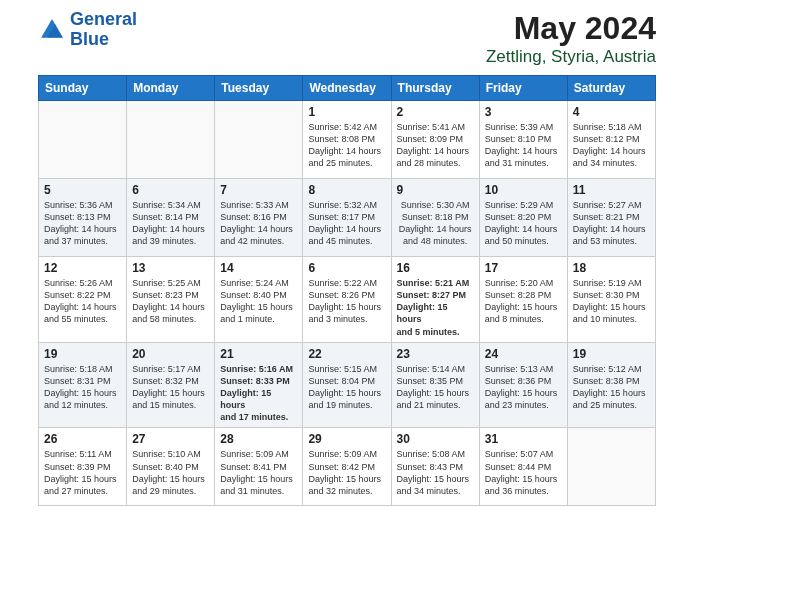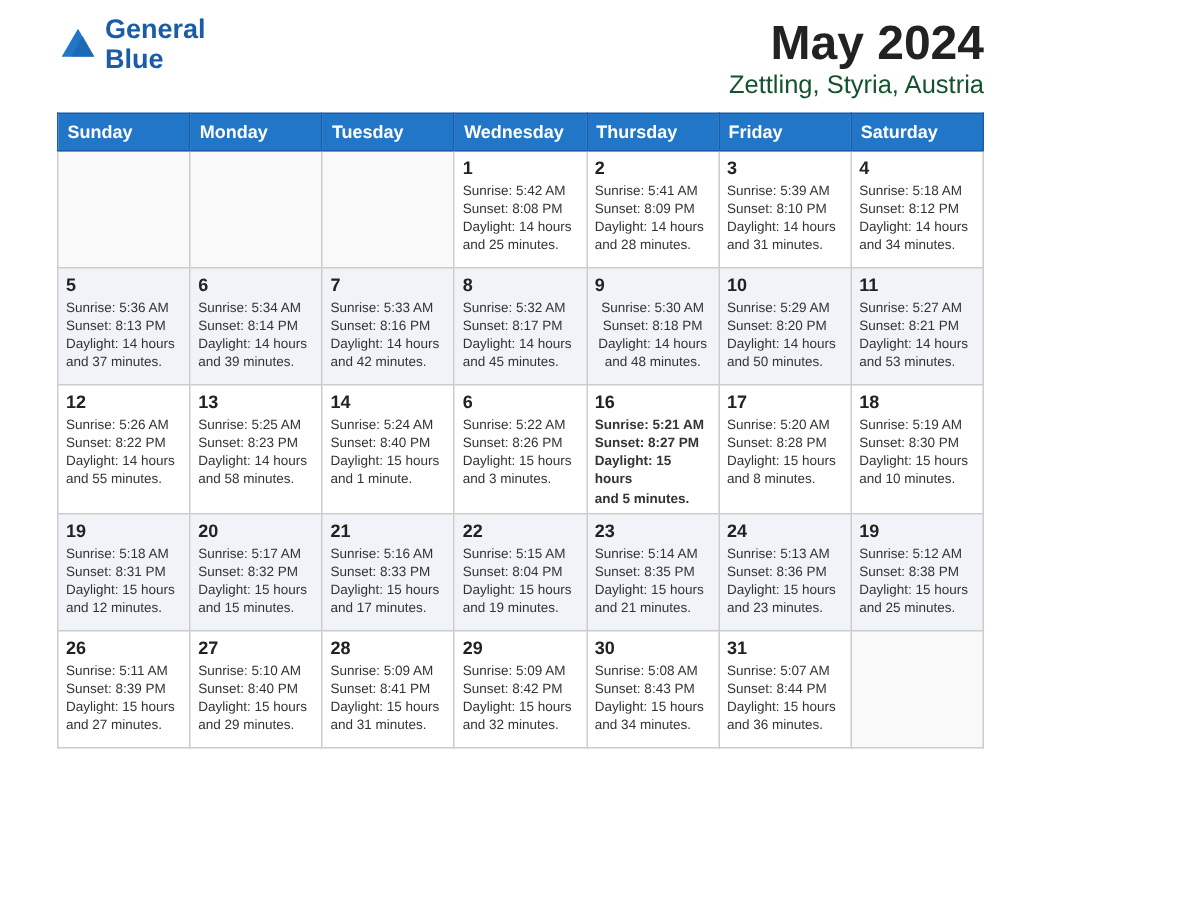--- a/index.html
+++ b/index.html
@@ -272,21 +272,21 @@
           </td>
           <td>
             <div class="day-num">20</div>
             <div class="day-info" style="white-space: pre-line;">Sunrise: 5:17 AM
 Sunset: 8:32 PM
 Daylight: 15 hours
 and 15 minutes.</div>
           </td>
           <td>
             <div class="day-num">21</div>
-            <div class="day-info" style="white-space: pre-line;">Sunrise: 5:16 AM
+            <div class="day-info" style="white-space: pre-line; font-weight: bold;">Sunrise: 5:16 AM
 Sunset: 8:33 PM
 Daylight: 15 hours
 and 17 minutes.</div>
           </td>
           <td>
             <div class="day-num">22</div>
             <div class="day-info" style="white-space: pre-line;">Sunrise: 5:15 AM
 Sunset: 8:04 PM
 Daylight: 15 hours
 and 19 minutes.</div>

